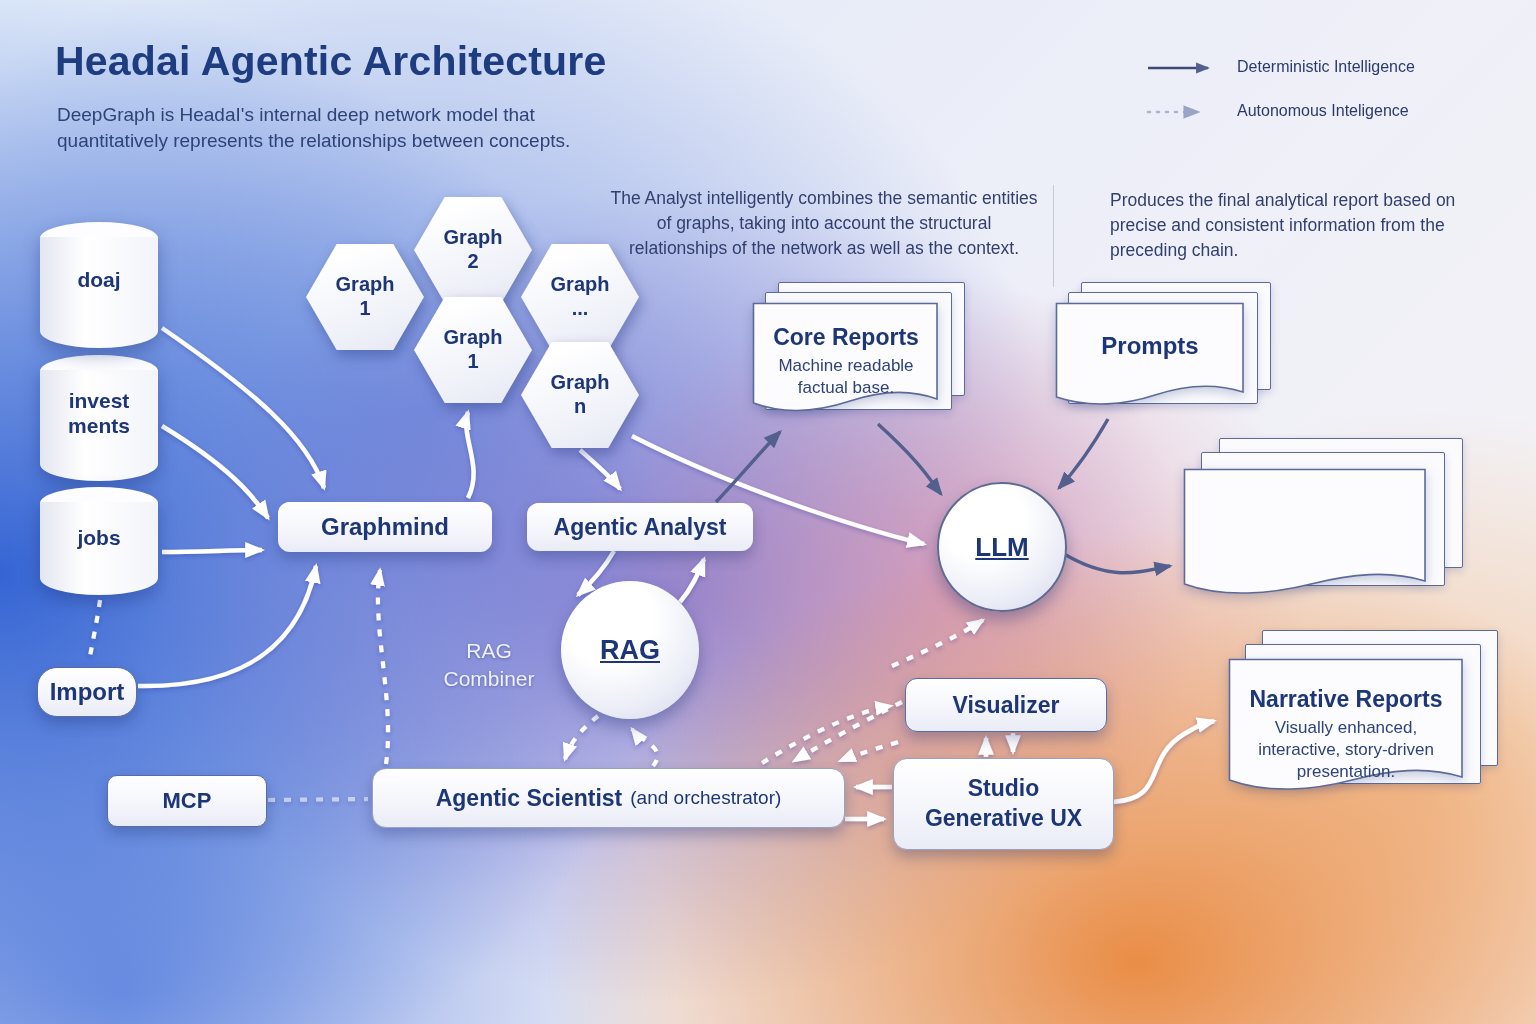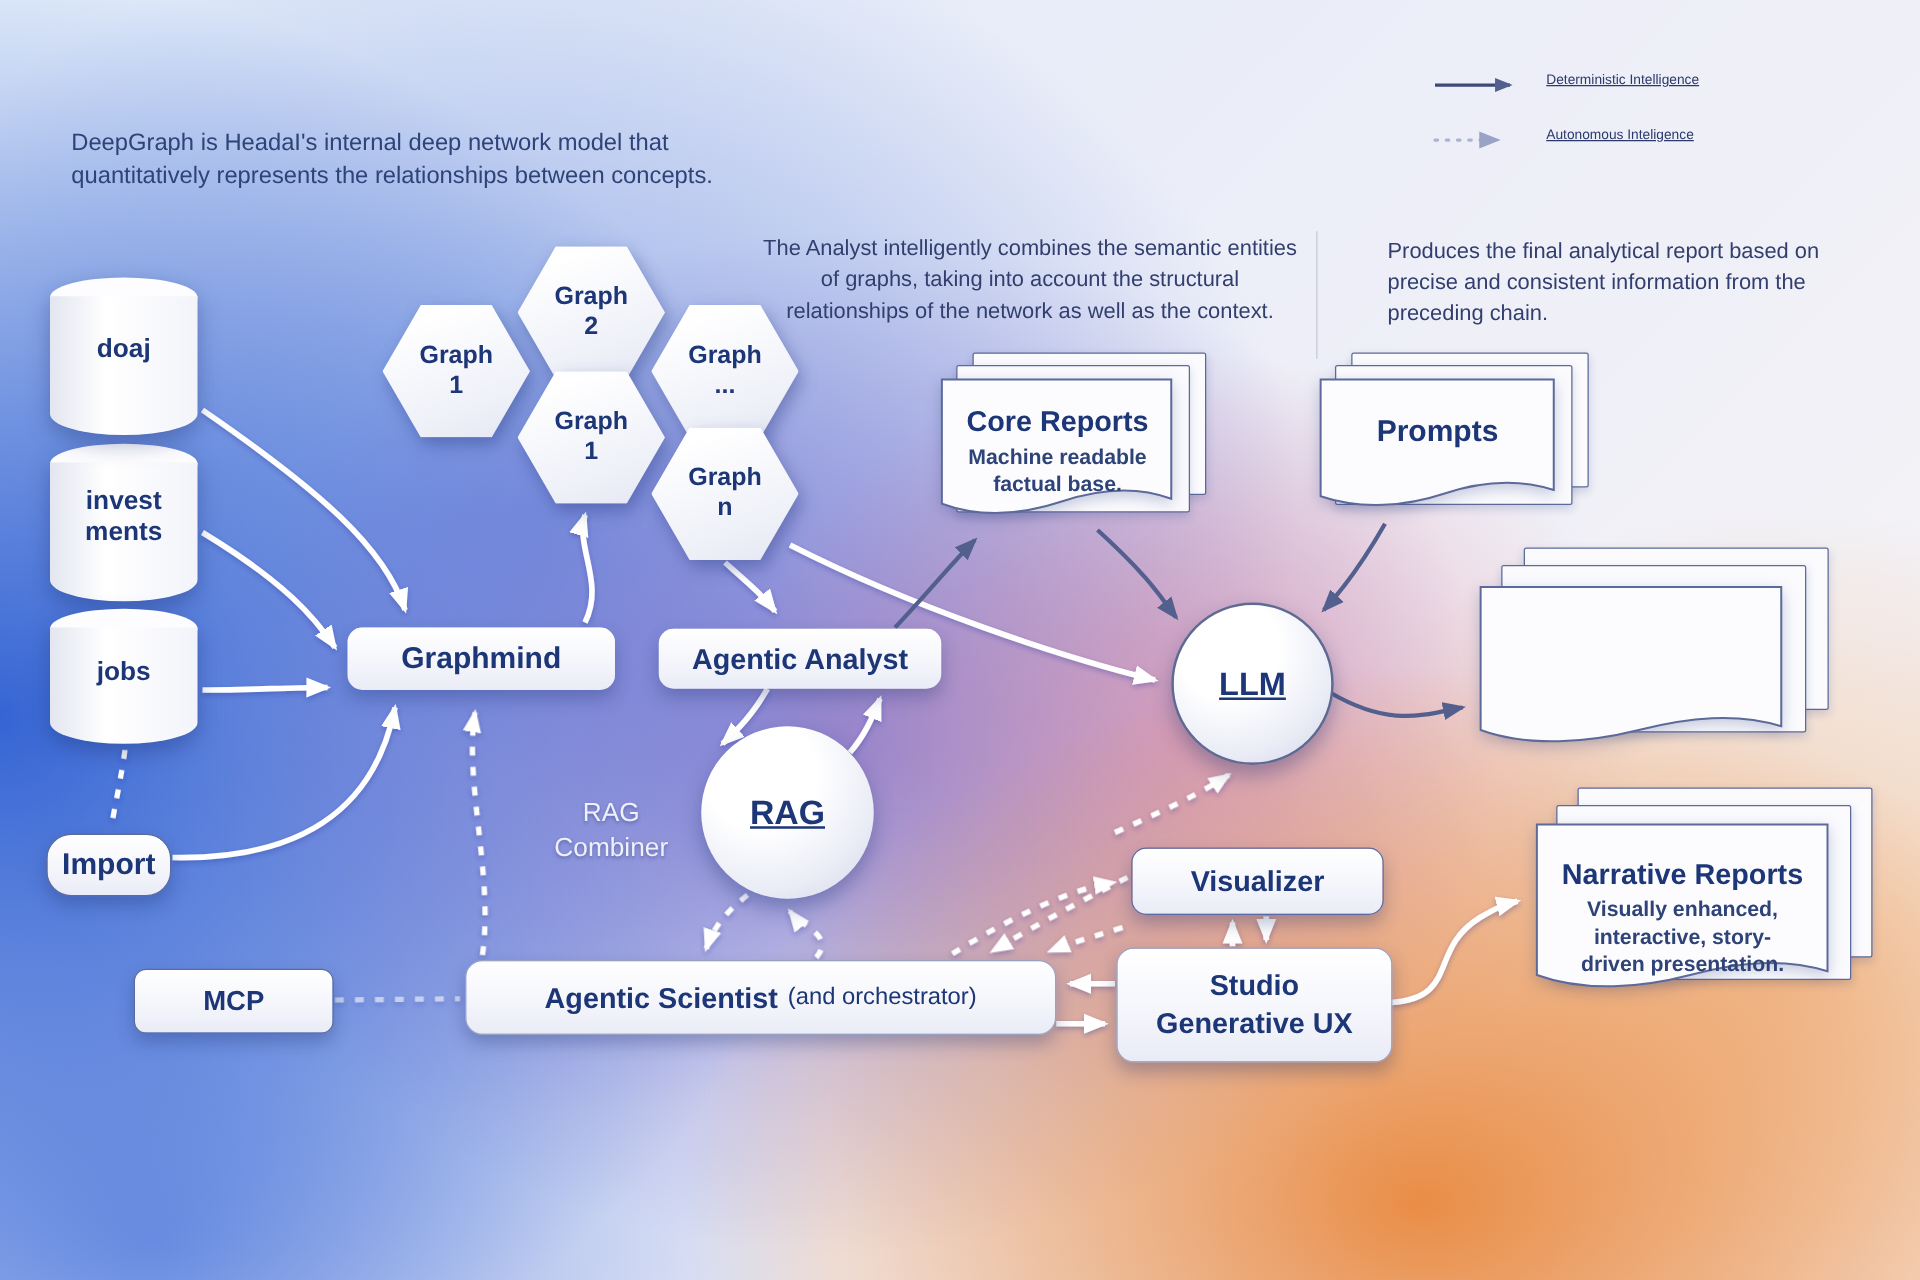--- a/index.html
+++ b/index.html
@@ -15,21 +15,21 @@
       radial-gradient(52% 62% at 28% 40%, rgba(66,108,214,.55), rgba(66,108,214,0) 76%),
       radial-gradient(62% 82% at 0% 56%, rgba(36,88,208,.92), rgba(36,88,208,0) 70%),
       radial-gradient(50% 58% at 8% 97%, rgba(88,128,224,.75), rgba(88,128,224,0) 72%),
       linear-gradient(135deg,#dde8f8 0%,#eceef8 45%,#f7f4f5 100%);
   }
   .abs{position:absolute;}
   .pre{white-space:pre-line;}
   
   .title{left:55px;top:38px;font-size:41px;font-weight:700;color:#1e3c80;letter-spacing:.2px;}
   .subtitle{left:57px;top:102px;width:548px;font-size:19px;line-height:1.38;color:#2e4378;}
-  .legend-label{font-size:11px;color:#2b3a6e;text-decoration:underline;}
+  .legend-label{font-size:16px;color:#2b3a6e;}
   
   .node{
     display:flex;align-items:center;justify-content:center;text-align:center;
     background:linear-gradient(180deg,#ffffff 0%,#f4f5fb 60%,#e9ebf6 100%);
     border-radius:12px;color:#1c3677;font-weight:700;
     box-shadow:0 7px 14px rgba(25,45,110,.30),0 1px 0 rgba(255,255,255,.9) inset;
   }
   .bordered{border:1.5px solid #5c6aa2;}
   .soft-border{border:1px solid #9aa2c2;}
   
@@ -53,21 +53,21 @@
     background:radial-gradient(80% 80% at 35% 28%,#ffffff 40%,#eceef7 80%,#dfe3f0 100%);
     color:#1c3677;font-weight:700;
     box-shadow:0 8px 16px rgba(25,45,110,.35);text-decoration:underline;}
   
   .docstack{position:absolute;}
   .sheet{position:absolute;background:#fbfbfe;border:1.5px solid #5d6a99;border-radius:2px;
     box-shadow:0 3px 8px rgba(30,50,120,.18);}
   .doc-front{position:absolute;filter:drop-shadow(0 4px 6px rgba(30,50,120,.25));}
   .doc-text{position:absolute;text-align:center;color:#1c3677;}
   .doc-title{font-size:23px;font-weight:700;}
-  .doc-sub{font-size:17px;font-weight:700;color:#2e4378;line-height:1.3;margin-top:4px;}
+  .doc-sub{font-size:17px;font-weight:400;color:#2e4378;line-height:1.3;margin-top:4px;}
   
   .note{font-size:17.5px;color:#323f6e;line-height:1.42;}
   .vdivider{width:1px;background:#c4c9d8;}
   .ragcombiner{font-size:21px;color:#eef0fb;line-height:1.32;text-align:center;
     text-shadow:0 1px 3px rgba(40,50,110,.45);}
   .suffix{font-weight:400;font-size:19px;}
 </style>
 </head>
 <body>
 
@@ -122,20 +122,21 @@
       <path d="M 716 502 C 740 477 760 452 780 432" marker-end="url(#ad)"></path>
       <path d="M 878 424 C 922 464 930 480 941 494" marker-end="url(#ad)"></path>
       <path d="M 1108 419 C 1088 454 1072 474 1059 488" marker-end="url(#ad)"></path>
       <path d="M 1064 554 C 1112 582 1138 572 1170 566" marker-end="url(#ad)"></path>
     </g>
 
     <path d="M 1148 68 L 1208 68" stroke="#3d4a78" stroke-width="2.6" fill="none" marker-end="url(#ad)"></path>
     <path d="M 1148 112 L 1198 112" stroke="#aab3d0" stroke-width="2.6" stroke-dasharray="2 7" stroke-linecap="round" fill="none" marker-end="url(#al)"></path>
   </svg>
 
+  <div class="abs title">Headai Agentic Architecture</div>
   <div class="abs subtitle">DeepGraph is HeadaI's internal deep network model that quantitatively represents the relationships between concepts.</div>
 
   <div class="abs legend-label" style="left:1237px;top:58px;">Deterministic Intelligence</div>
   <div class="abs legend-label" style="left:1237px;top:102px;">Autonomous Inteligence</div>
 
   <div class="abs note" style="left:608px;top:186px;width:432px;text-align:center;">The Analyst intelligently combines the semantic entities of graphs, taking into account the structural relationships of the network as well as the context.</div>
   <div class="abs vdivider" style="left:1053px;top:185px;height:102px;"></div>
   <div class="abs note" style="left:1110px;top:188px;width:362px;">Produces the final analytical report based on precise and consistent information from the preceding chain.</div>
 
   <div class="abs cyl" style="left:40px;top:355px;height:126px;">

